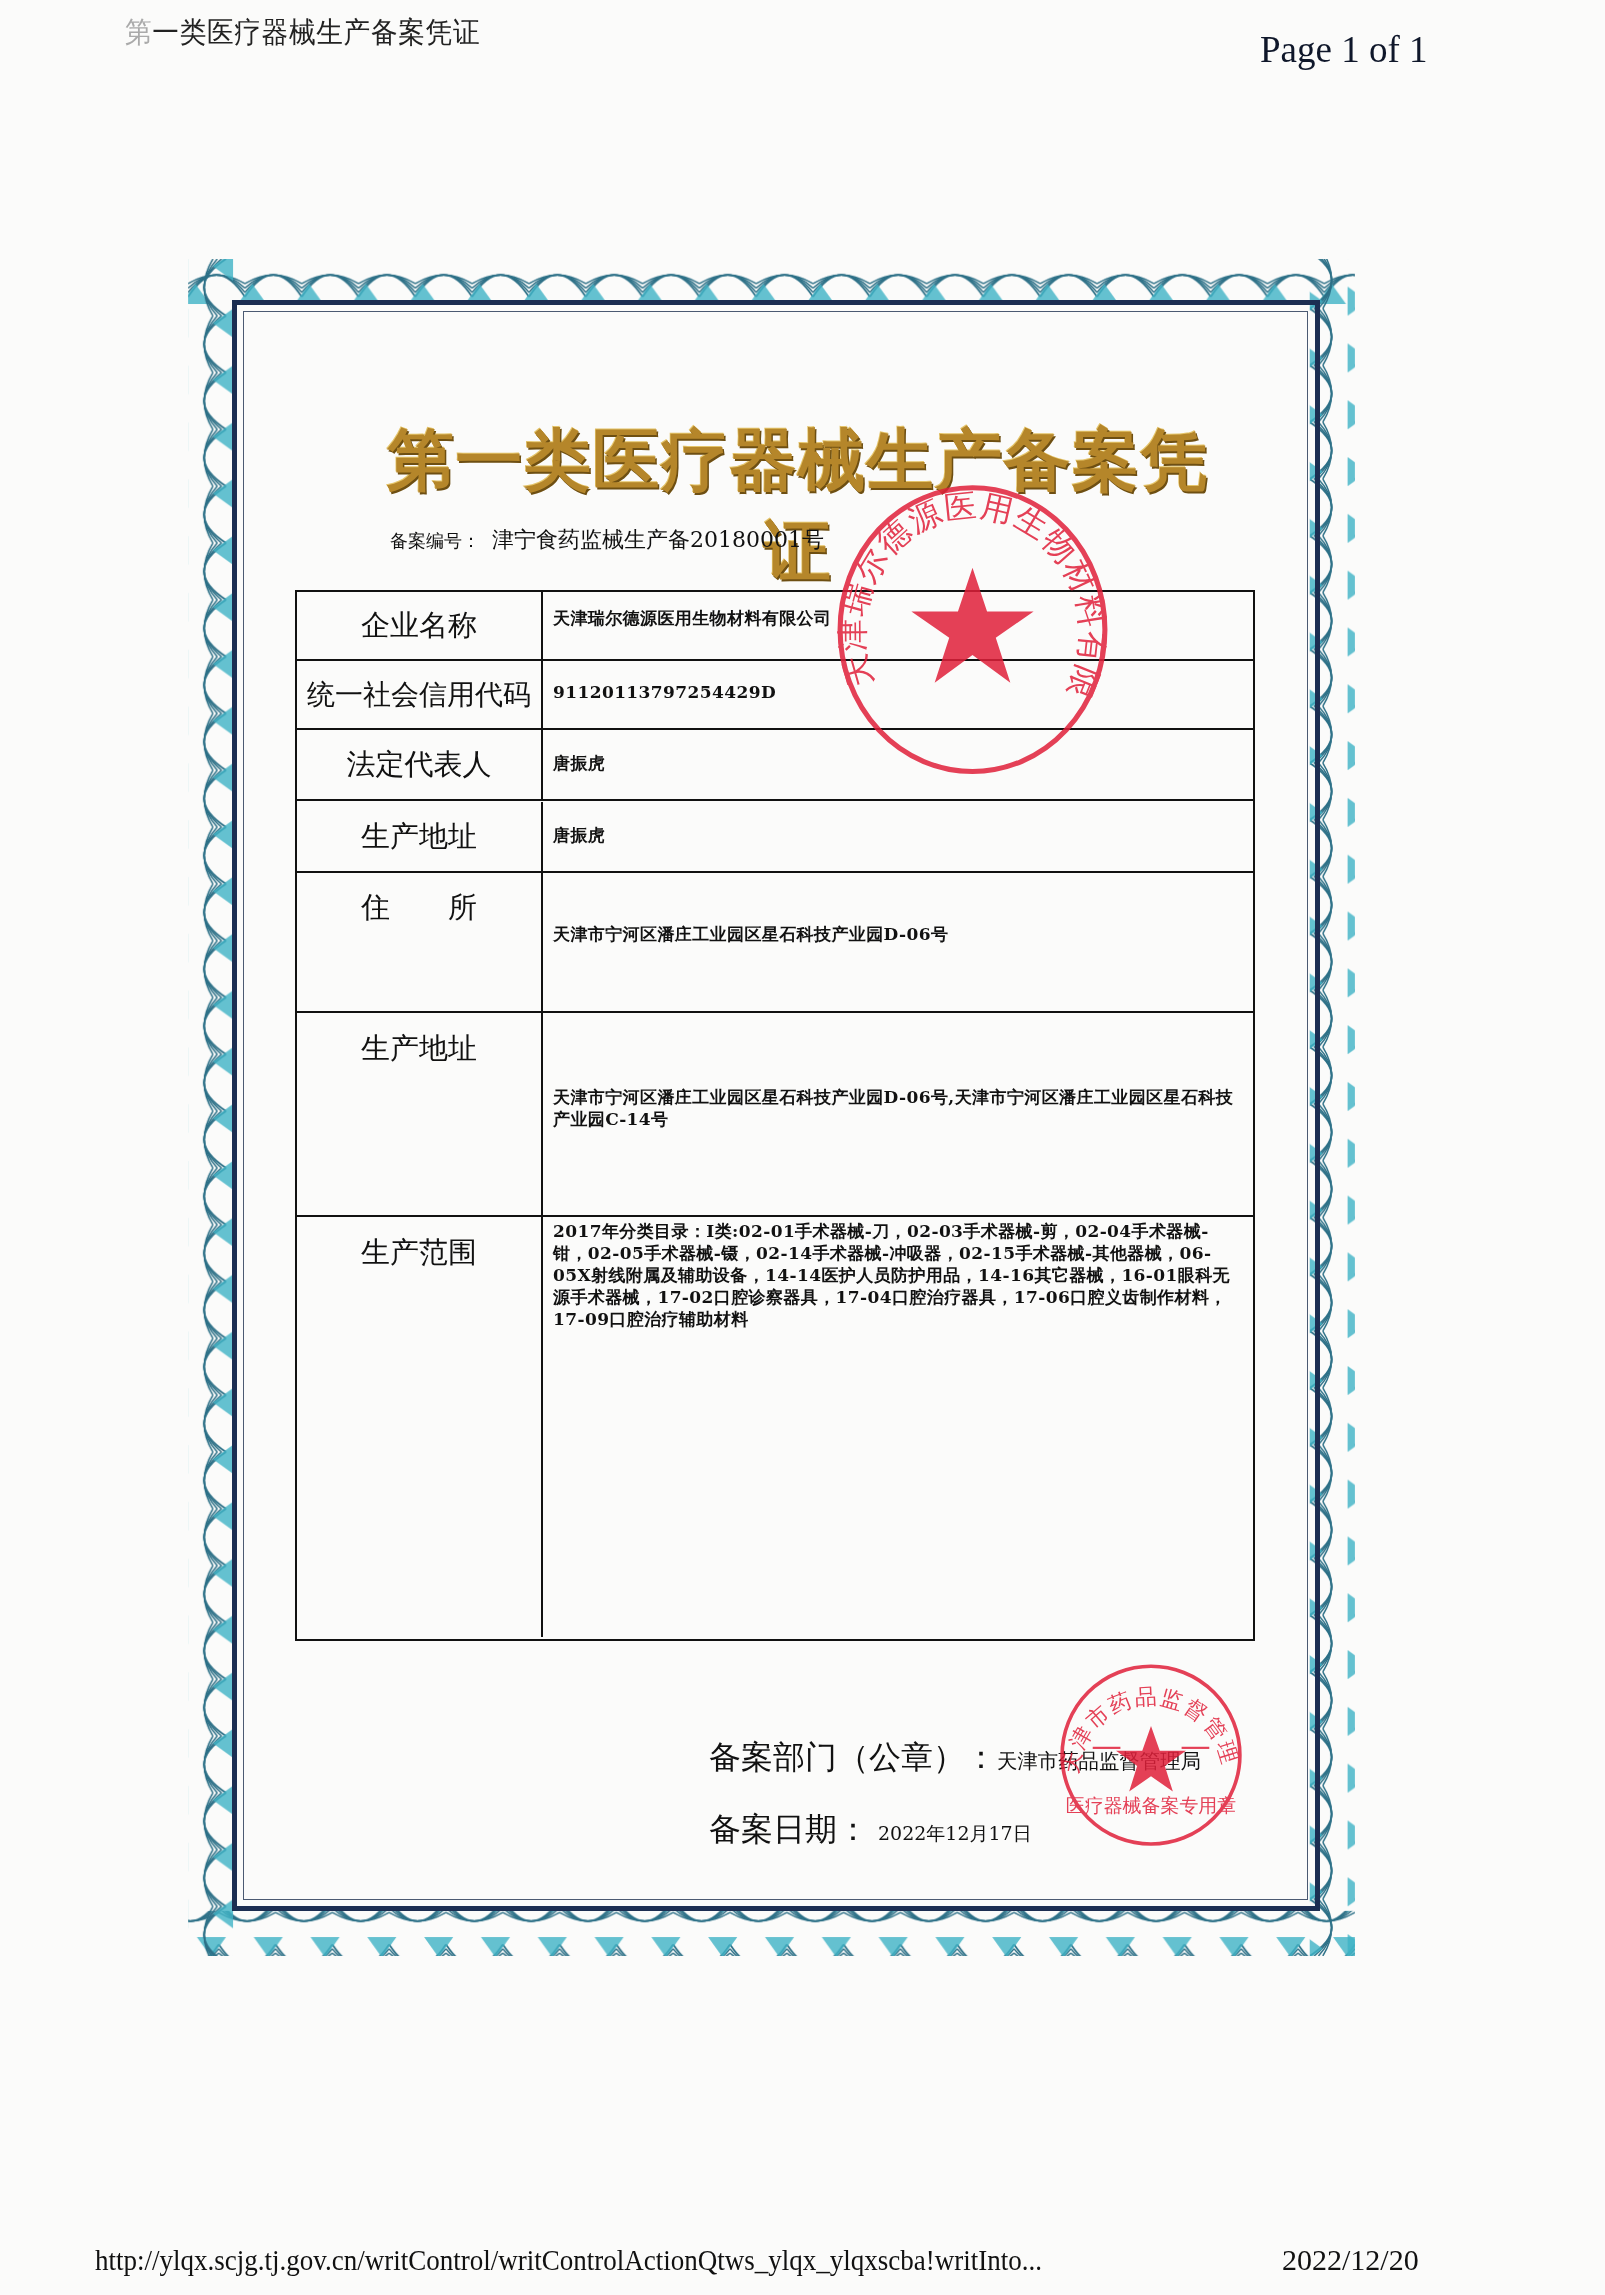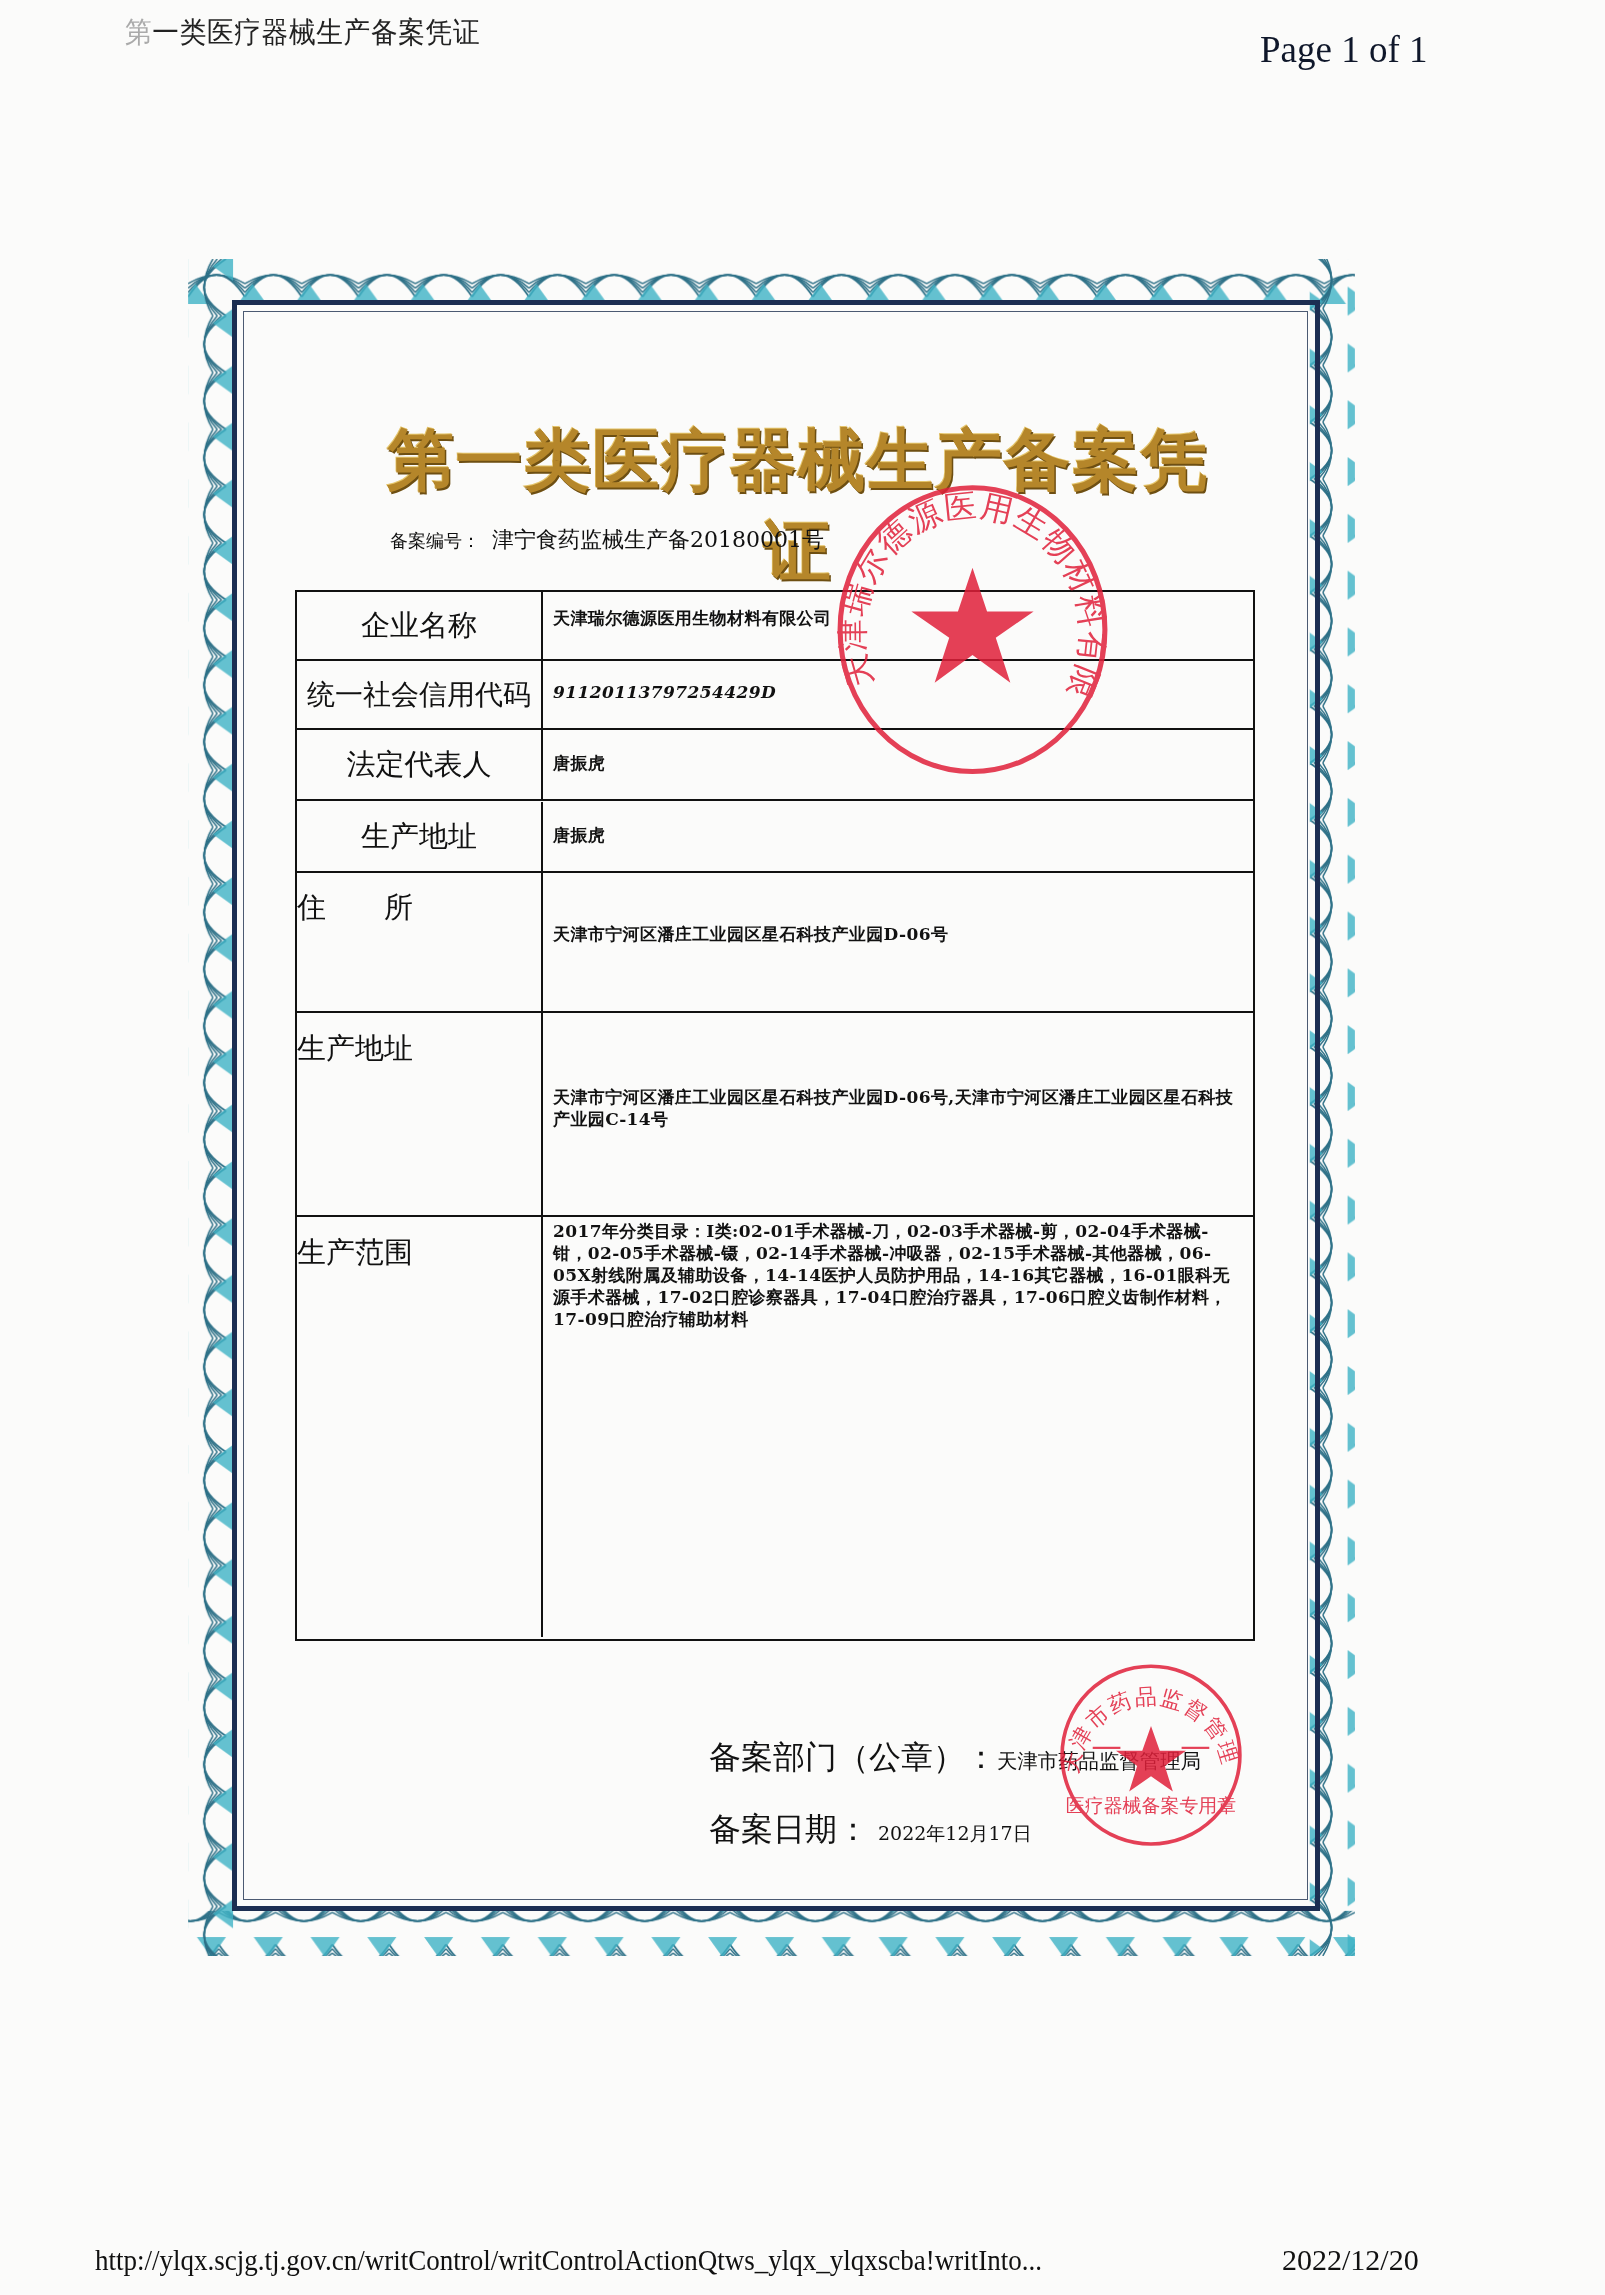--- a/index.html
+++ b/index.html
@@ -47,21 +47,21 @@
   
   .info-table {
     left: 295px; top: 590px; width: 960px; height: 1051px;
     box-sizing: border-box; border: 2.9px solid #111;
   }
   .row { position: absolute; left: 0; width: 100%; box-sizing: border-box; border-bottom: 2.9px solid #111; }
   .row.last { border-bottom: none; }
   .row .label {
     position: absolute; left: 0; top: 0; width: 246px; height: 100%;
     box-sizing: border-box; border-right: 2.9px solid #111;
-    font-family: "DejaVu Sans", sans-serif; font-size: 29px; 
+    font-family: "DejaVu Sans", sans-serif; font-size: 29px; text-align: center;
   }
   .row .value {
     position: absolute; left: 256px; right: 13px;
     font-family: "DejaVu Serif", serif; font-weight: bold; font-size: 17px; line-height: 22px;
     letter-spacing: 0.4px;
   }
   .label.mid { display: flex; align-items: center; justify-content: center; }
   .label.top { padding-top: 16px; }
 
   
@@ -114,21 +114,21 @@
   <span class="lbl">备案编号：</span><span class="val">津宁食药监械生产备20180001号</span>
 </div>
 
 <div class="abs info-table">
   <div class="row" style="top:0; height:69px;">
     <div class="label mid">企业名称</div>
     <div class="value" style="top:14.6px;">天津瑞尔德源医用生物材料有限公司</div>
   </div>
   <div class="row" style="top:69px; height:69px;padding-left:17px;">
     <div class="label mid" style="font-size:28px;">统一社会信用代码</div>
-    <div class="value" style="top:20.4px;font-style:italic;">91120113797254429D</div>
+    <div class="value" style="top:20.4px;">91120113797254429D</div>
   </div>
   <div class="row" style="top:138px; height:71px;">
     <div class="label mid">法定代表人</div>
     <div class="value" style="top:22px;">唐振虎</div>
   </div>
   <div class="row" style="top:210px; height:71px;">
     <div class="label mid">生产地址</div>
     <div class="value" style="top:22px;">唐振虎</div>
   </div>
   <div class="row" style="top:280px; height:141px;padding-left:12px;">

